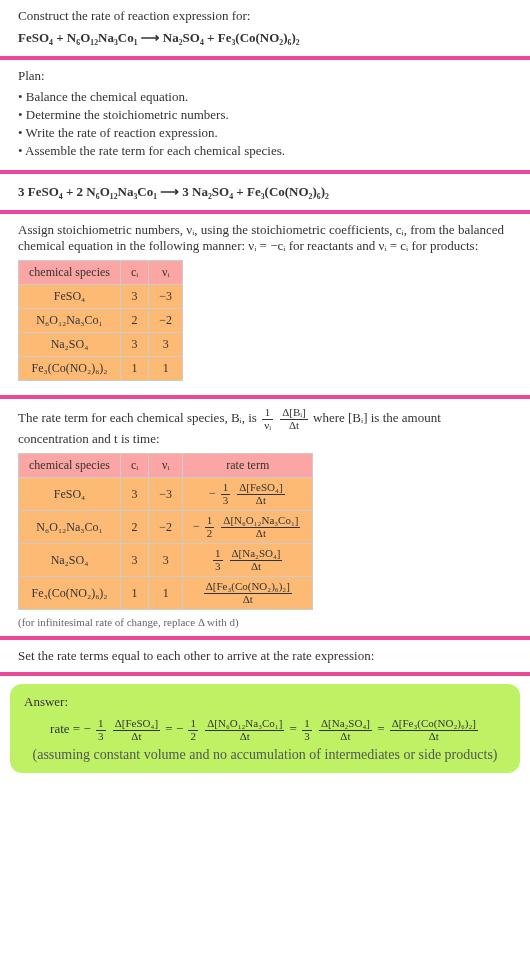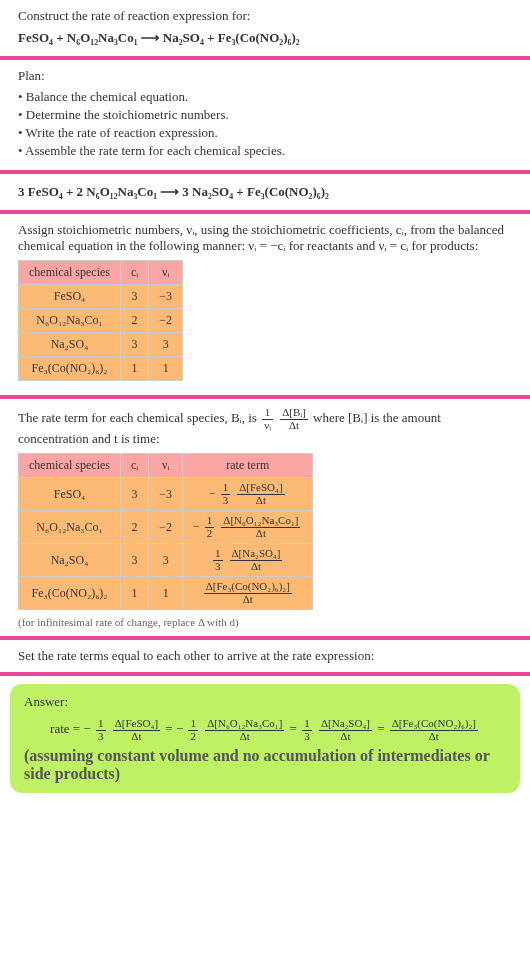--- a/index.html
+++ b/index.html
@@ -58,24 +58,23 @@
     margin: 8px 10px 12px 10px;
   }
   .answer-title {
     margin-bottom: 4px;
   }
   .answer-eq {
     text-align: center;
     padding: 4px 0;
   }
   .answer-note {
-    font-size: 16px;
+    font-size: 14px;
     color: #555;
-    text-align: left;
-    font-weight: bold;
+    text-align: center;
   }
   .frac {
     display: inline-block;
     vertical-align: middle;
     text-align: center;
     font-size: 11px;
     line-height: 1.05;
     margin: 0 2px;
   }
   .frac .num {

